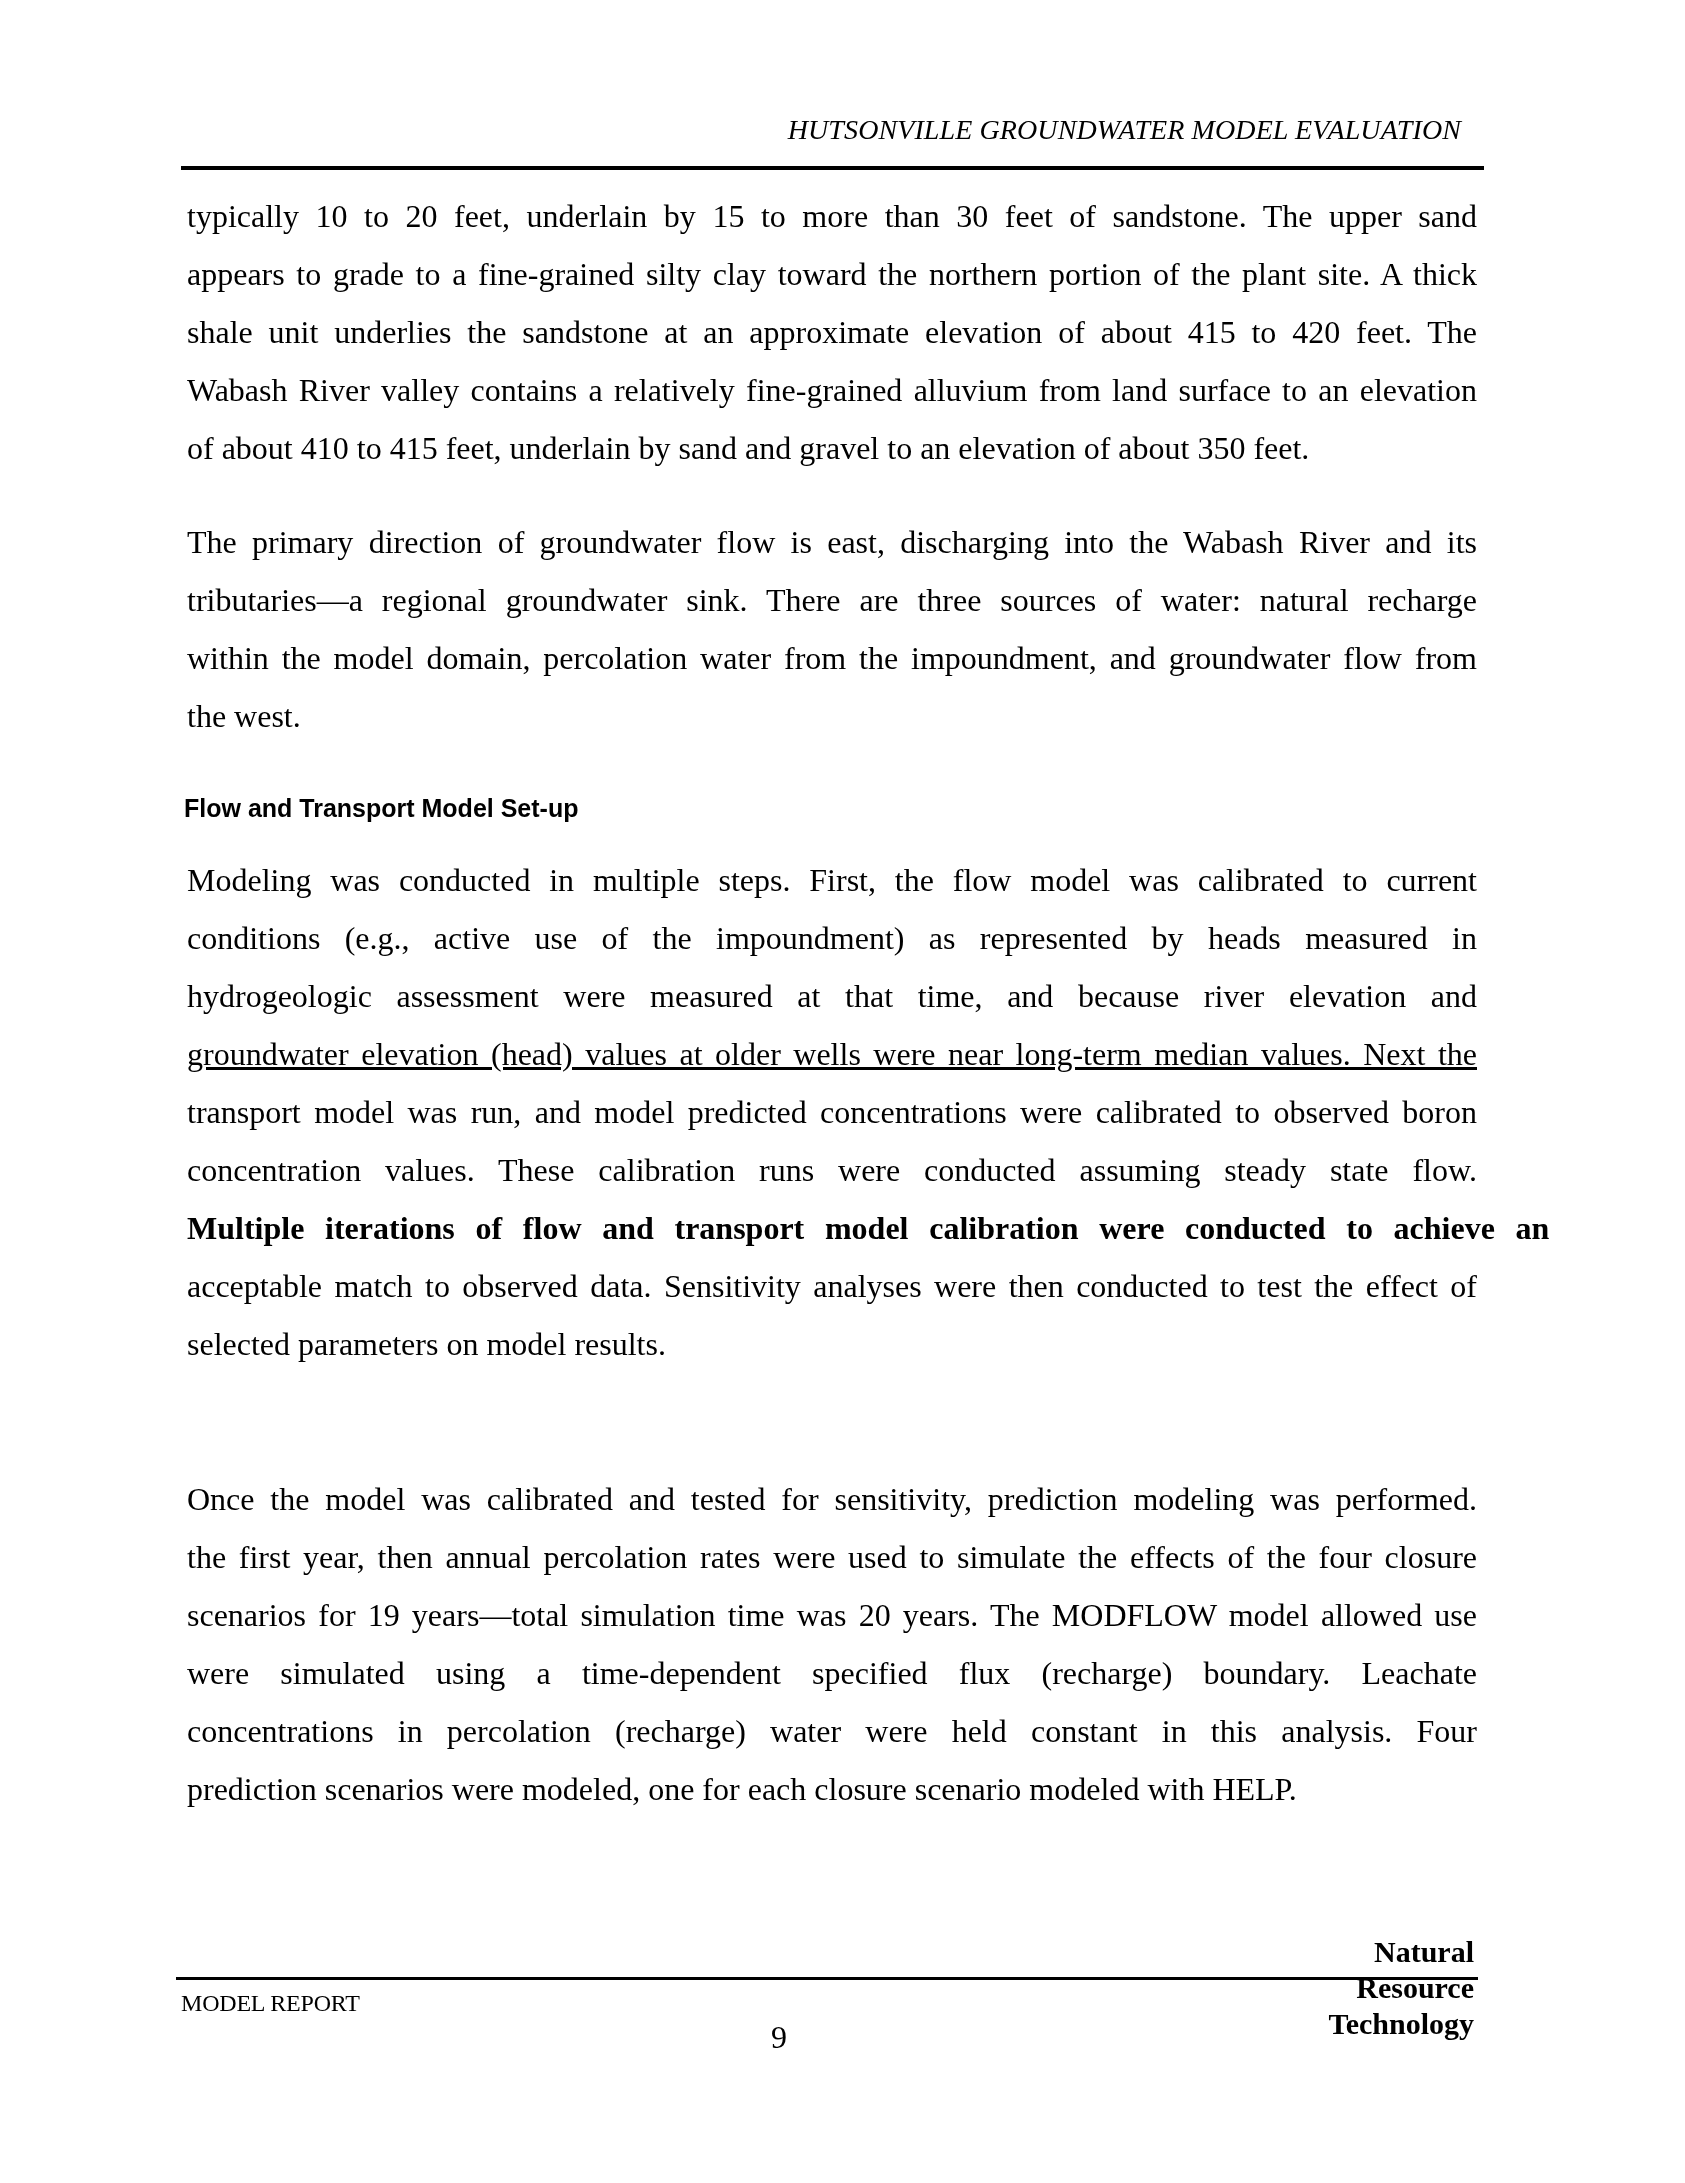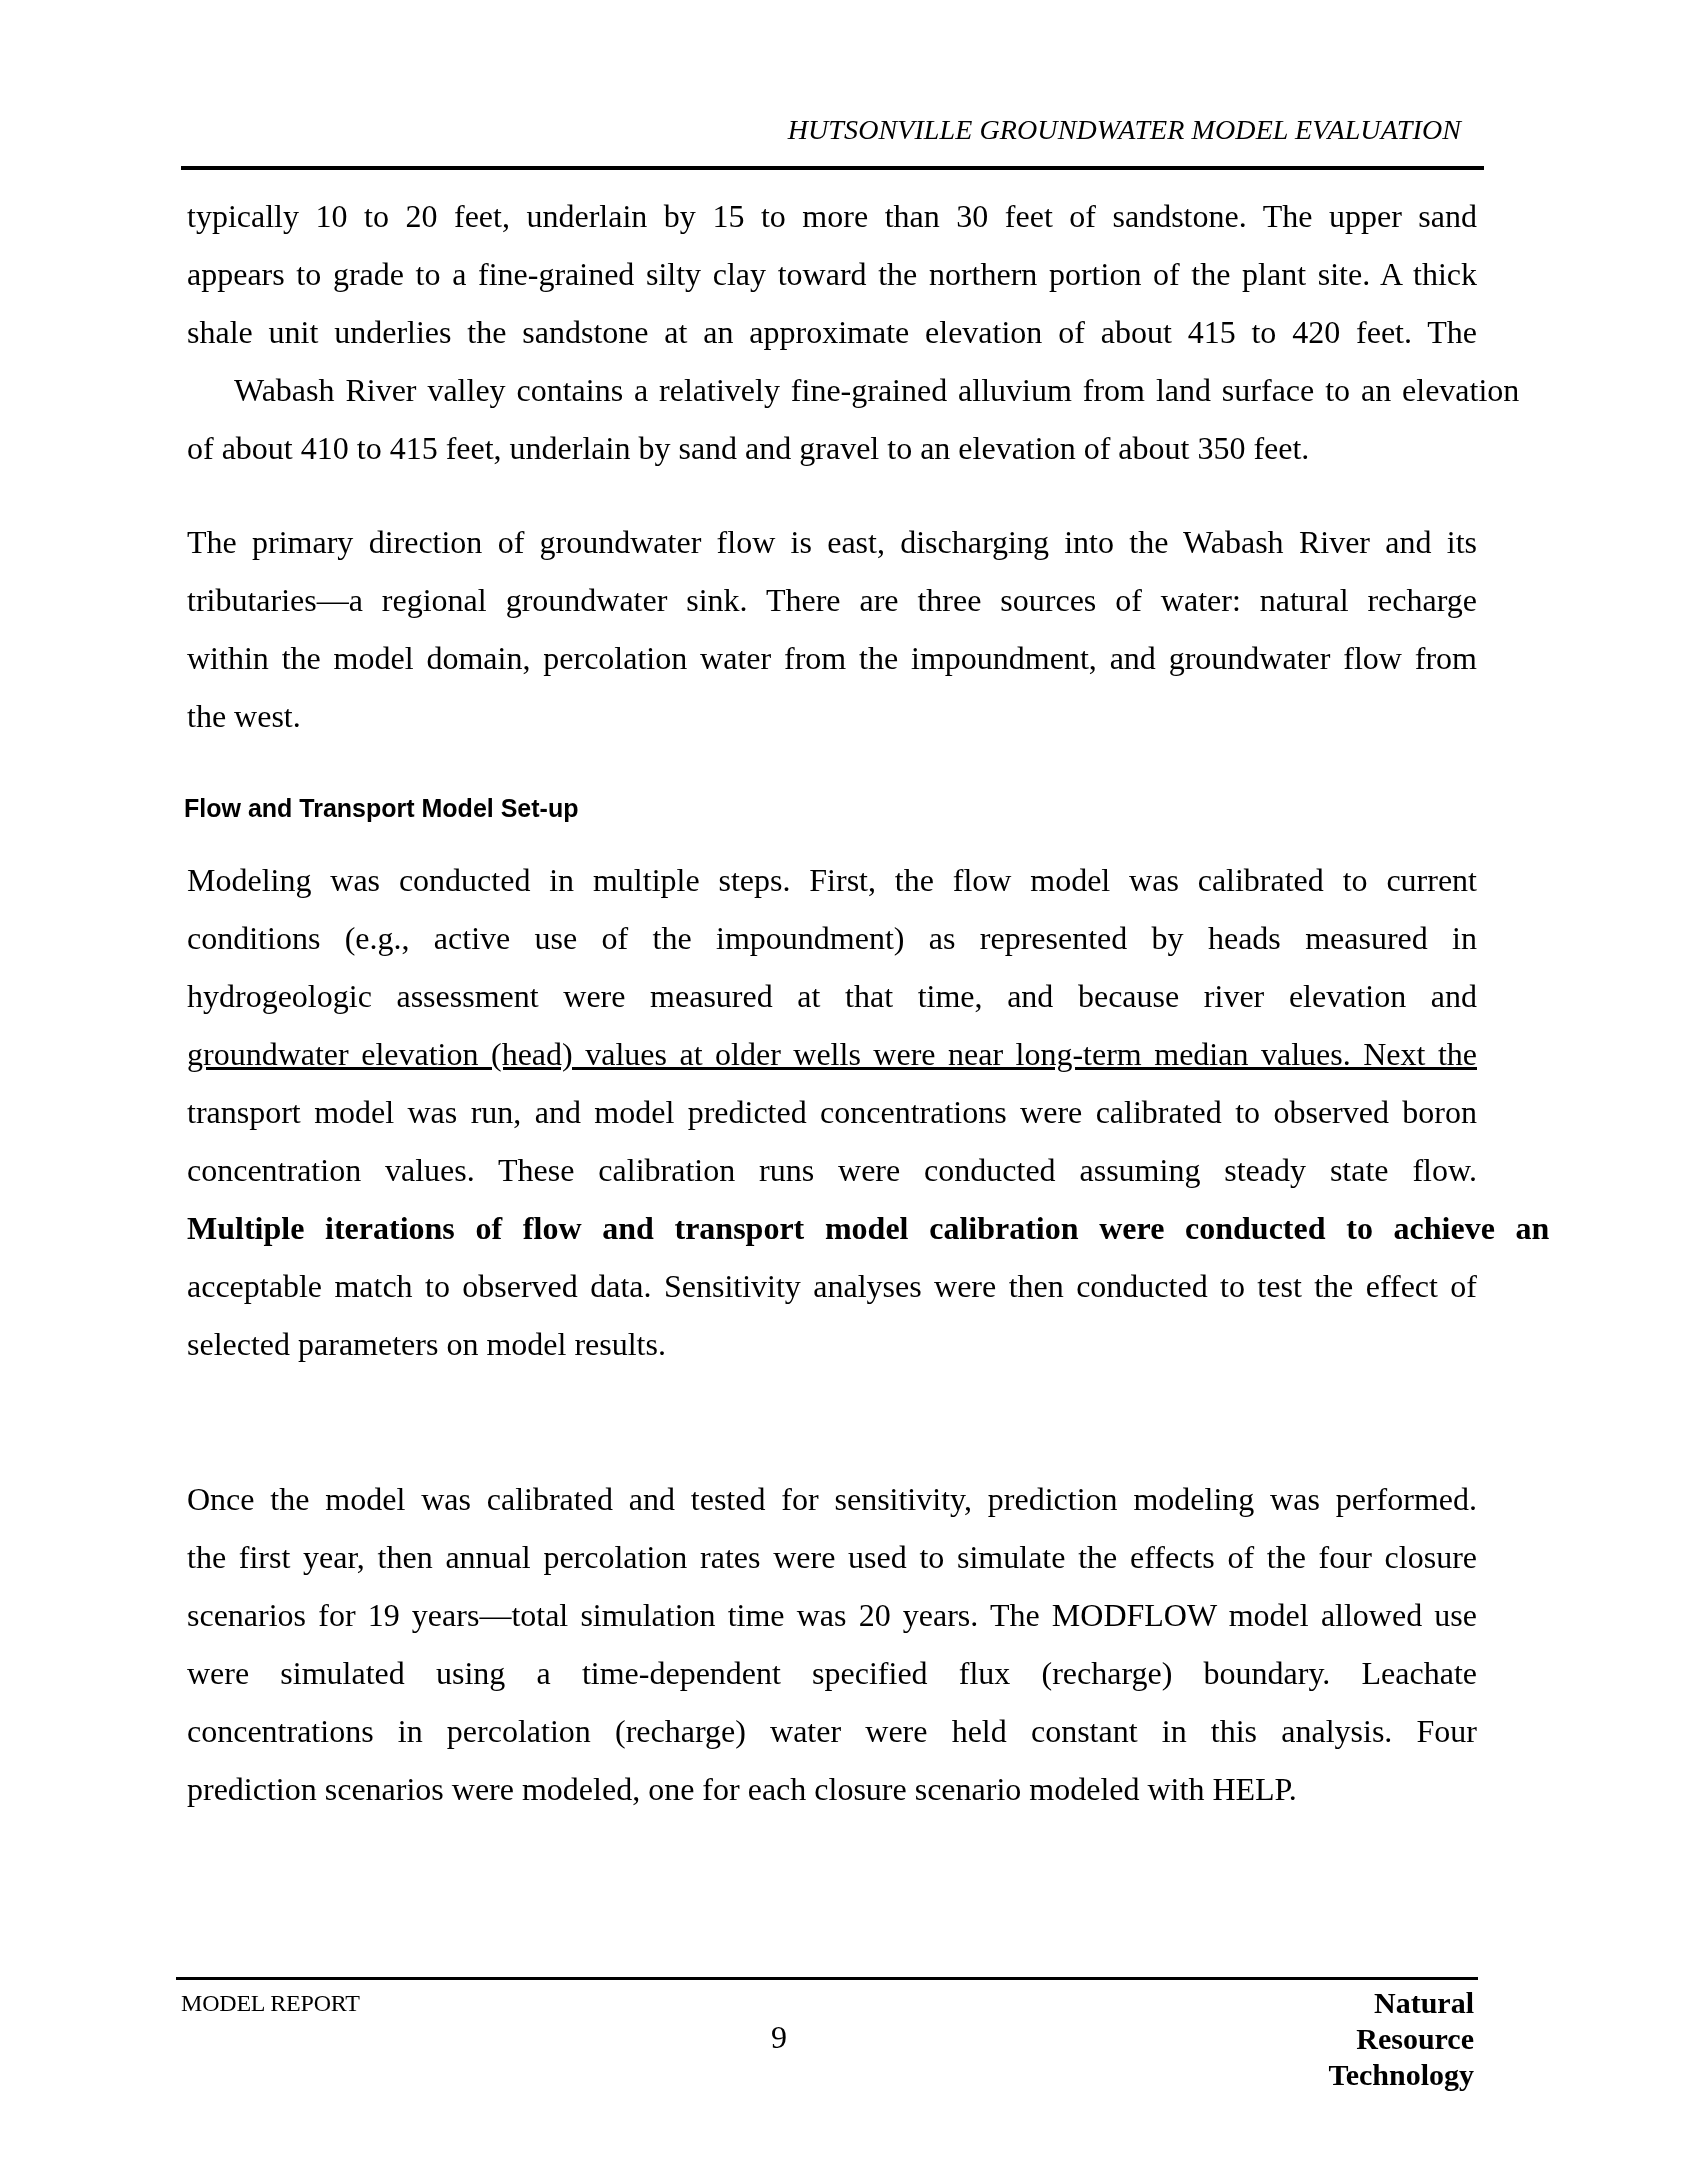--- a/index.html
+++ b/index.html
@@ -91,42 +91,42 @@
       left: 746px;
       width: 66px;
       text-align: center;
       top: 2019px;
       font-size: 32px;
       line-height: 37px;
     }
     .footer-company {
       position: absolute;
       right: 211px;
-      top: 1985px;
+      top: 1934px;
       text-align: right;
       font-weight: bold;
       font-size: 30px;
       line-height: 36px;
     }
     .footer-company span {
       display: block;
       white-space: nowrap;
     }
   </style>
 </head>
 <body>
 
 <div class="page-header-title">HUTSONVILLE GROUNDWATER MODEL EVALUATION</div>
 <div class="rule rule-top"></div>
 
 <p class="body-text" id="para-1">
   <span class="ln" style="display: block; word-spacing: 8.3px;">typically 10 to 20 feet, underlain by 15 to more than 30 feet of sandstone.  The upper sand</span>
   <span class="ln" style="display: block; word-spacing: 3.4px;">appears to grade to a fine-grained silty clay toward the northern portion of the plant site.  A thick</span>
   <span class="ln" style="display: block; word-spacing: 7.6px;">shale unit underlies the sandstone at an approximate elevation of about 415 to 420 feet.  The</span>
-  <span class="ln" style="display: block; word-spacing: 2.9px; margin-left: 47px;">Wabash River valley contains a relatively fine-grained alluvium from land surface to an elevation</span>
+  <span class="ln" style="display: block; word-spacing: 2.9px;">Wabash River valley contains a relatively fine-grained alluvium from land surface to an elevation</span>
   <span class="ln last">of about 410 to 415 feet, underlain by sand and gravel to an elevation of about 350 feet.</span>
 </p>
 
 <p class="body-text" id="para-2">
   <span class="ln" style="display: block; word-spacing: 7px;">The primary direction of groundwater flow is east, discharging into the Wabash River and its</span>
   <span class="ln" style="display: block; word-spacing: 10.5px;">tributaries—a regional groundwater sink.  There are three sources of water: natural recharge</span>
   <span class="ln" style="display: block; word-spacing: 4.5px;">within the model domain, percolation water from the impoundment, and groundwater flow from</span>
   <span class="ln last">the west.</span>
 </p>
 

